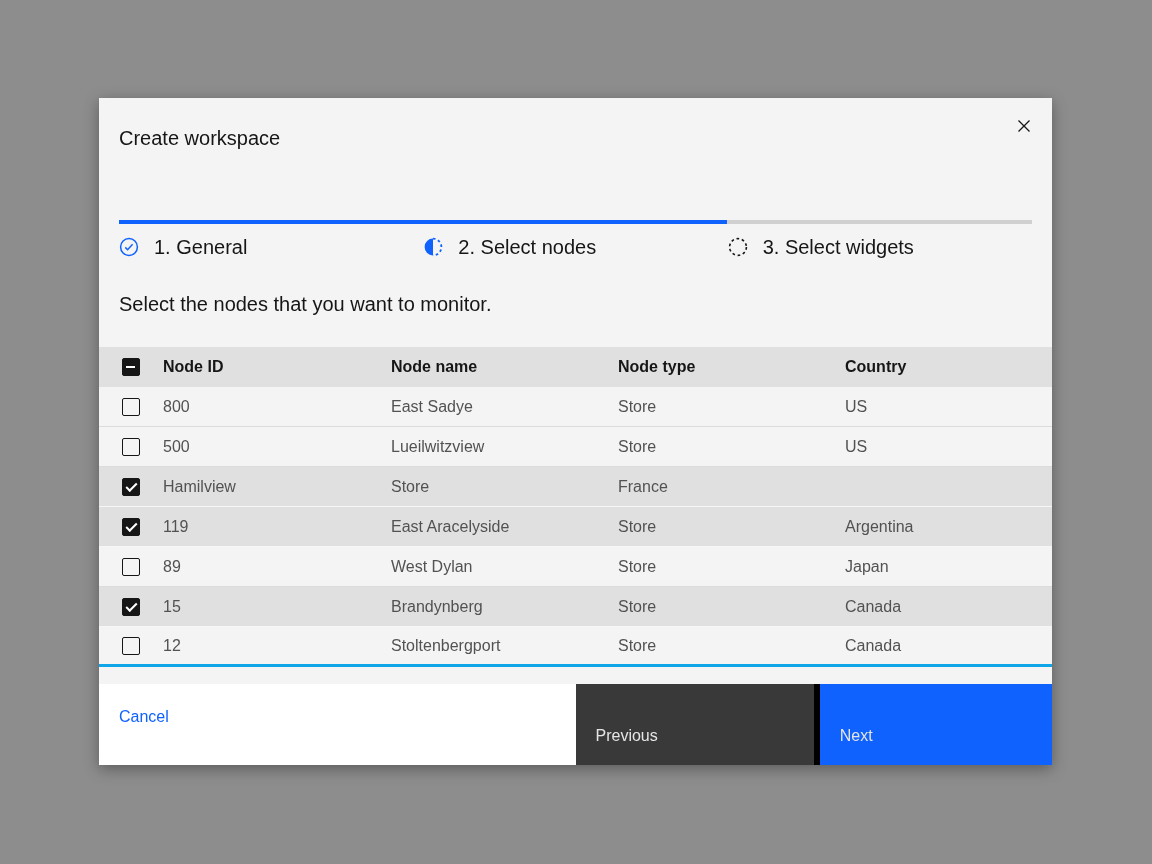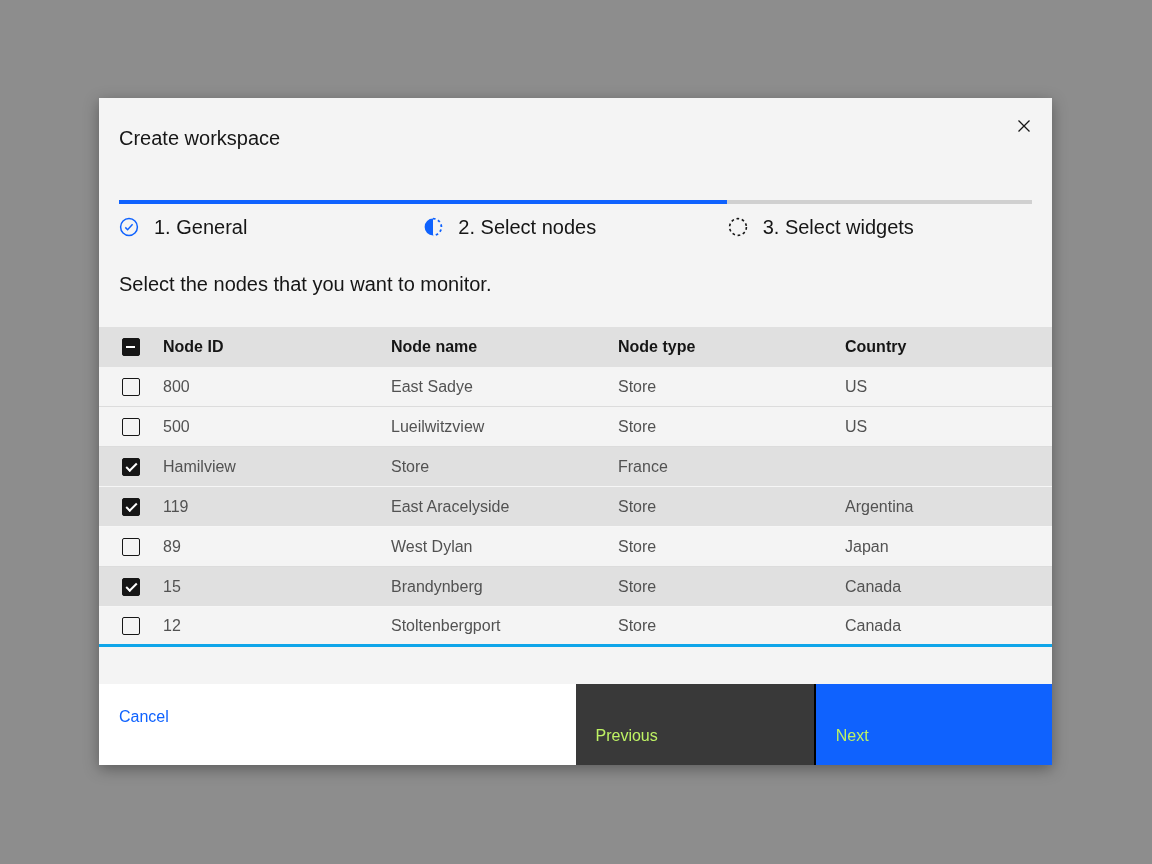--- a/index.html
+++ b/index.html
@@ -13,21 +13,21 @@
 
   .modal {
     position: absolute;
     left: 99px; top: 98px;
     width: 953px; height: 667px;
     background: #f4f4f4;
     box-shadow: 0 4px 14px rgba(0,0,0,0.35);
   }
 
   
-  .modal-header { position: relative; height: 102px; padding: 26px 20px 0 20px; }
+  .modal-header { position: relative; height: 122px; padding: 26px 20px 0 20px; }
   .modal-title { font-size: 20px; font-weight: 400; color: #161616; line-height: 28px; }
   .close-btn {
     position: absolute; top: 10px; right: 10px;
     width: 36px; height: 36px;
     background: transparent; border: none; cursor: pointer;
     display: flex; align-items: center; justify-content: center;
   }
 
   
   .progress-track { margin: 0 20px; height: 4px; background: #d0d0d0; }
@@ -86,27 +86,27 @@
   .footer-cancel-area { width: 50%; background: #ffffff; }
   .cancel-link {
     display: inline-block; margin: 22px 0 0 20px;
     background: none; border: none; cursor: pointer;
     font-family: "Liberation Sans", sans-serif;
     font-size: 16px; color: #0f62fe; line-height: 22px;
   }
   .footer-btn {
     width: 25%; border: none; cursor: pointer;
     font-family: "Liberation Sans", sans-serif;
-    font-size: 16px; color: #bef264;
+    font-size: 16px; color: #e5e5e5;
     text-align: left; padding: 22px 0 0 20px;
     line-height: 22px;
     align-self: stretch;
   }
   .btn-previous { background: #393939; }
-  .btn-next { background: #0f62fe; border-left: 2px solid #000000; }
+  .btn-next { background: #0f62fe; border-left: 6px solid #000000; }
 </style>
 </head>
 <body>
 
 <div class="modal">
 
   <div class="modal-header">
     <div class="modal-title">Create workspace</div>
     <button class="close-btn">
       <svg width="16" height="16" viewBox="0 0 16 16">

